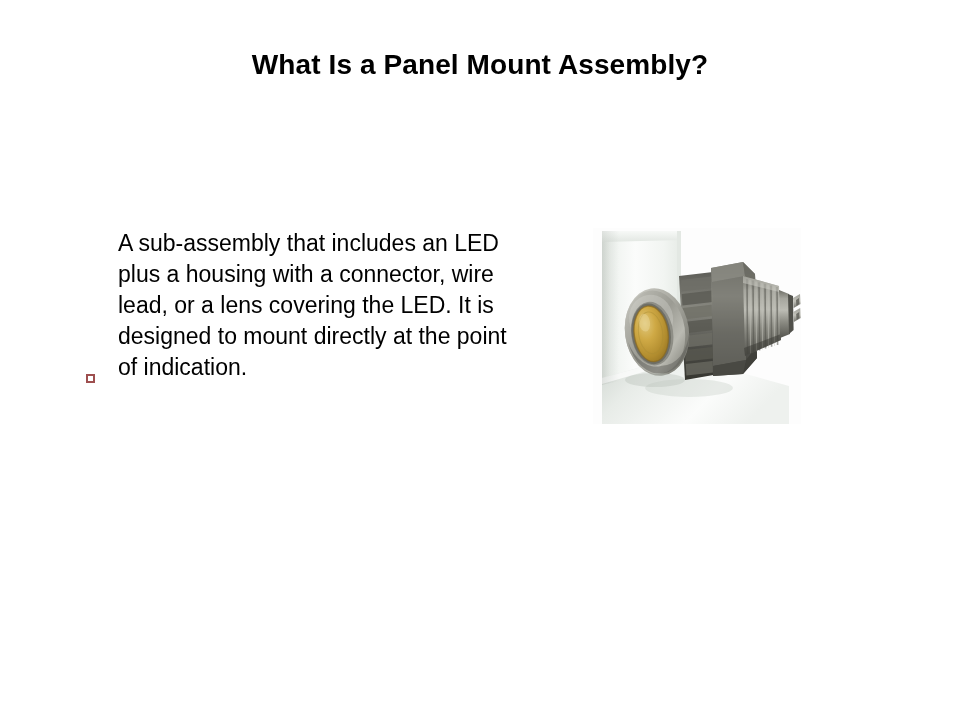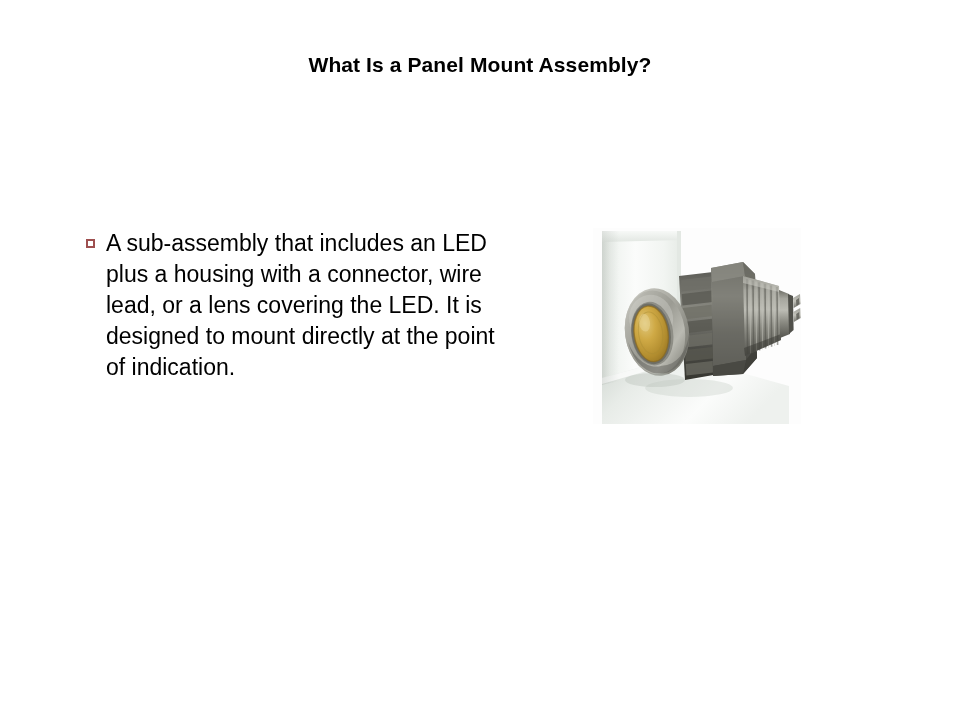--- a/index.html
+++ b/index.html
@@ -7,29 +7,29 @@
     width:960px;height:720px;background:#ffffff;
     font-family:"Liberation Sans", sans-serif;
     color:#000000;overflow:hidden;position:relative;
   }
   .slide{position:absolute;inset:0;background:#ffffff;}
 
   
   .slide-title{
     position:absolute;left:0;top:52px;width:960px;
     text-align:center;
-    font-size:21px;font-weight:bold;line-height:26px;
+    font-size:28px;font-weight:bold;line-height:26px;
     letter-spacing:.1px;color:#000000;
   }
 
   
   .body-block{
     position:absolute;left:86px;top:228px;width:430px;
   }
-  .bullet-row{display:flex;align-items:flex-start;}
+  .bullet-row{display:flex;align-items:flex-end;gap:12px;}
   .bullet-marker{
     flex:0 0 auto;
     width:9px;height:9px;
     border:2px solid #9E4F4F;
     background:#ffffff;
     margin-top:11px;margin-right:11px;
     box-sizing:border-box;
   }
   .bullet-text{
     flex:1 1 auto;

